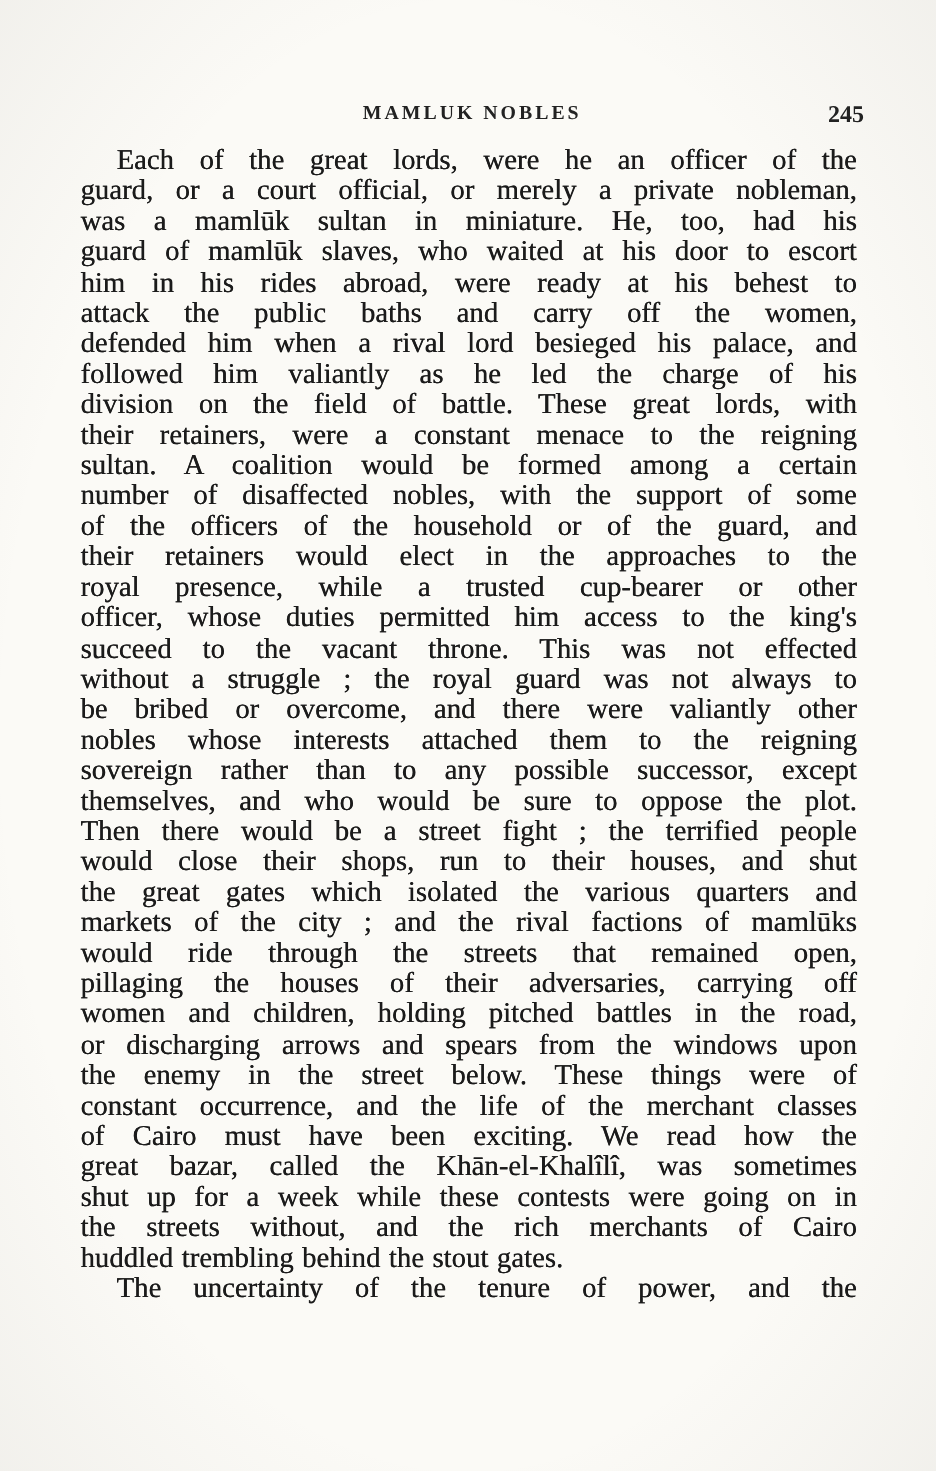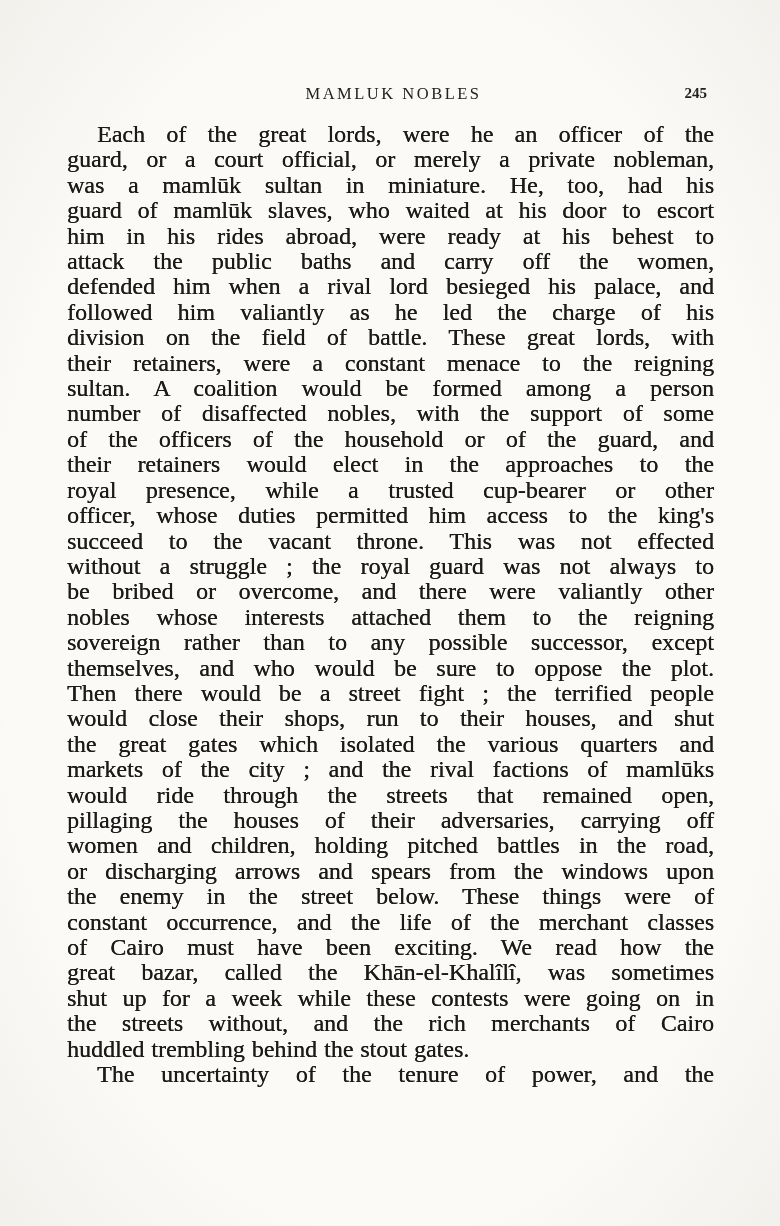--- a/index.html
+++ b/index.html
@@ -28,29 +28,29 @@
     left: 67px;
     right: 60px;
     height: 24px;
   }
   .running-title {
     position: absolute;
     left: 0;
     right: 0;
     text-align: center;
     font-size: 16.5px;
-    font-weight: normal;
+    font-weight: bold;
     letter-spacing: 2.5px;
     color: #222;
   }
   .page-number {
     position: absolute;
-    right: 13px;
+    right: 0;
     top: 1px;
-    font-size: 15px;
+    font-size: 20px;
     font-weight: bold;
     color: #222;
   }
   .page-body {
     position: absolute;
     top: 122px;
     left: 67px;
     width: 647px;
   }
   .paragraph {
@@ -87,21 +87,21 @@
         <div class="line indent">Each of the great lords, were he an officer of the</div>
         <div class="line">guard, or a court official, or merely a private nobleman,</div>
         <div class="line">was a mamlūk sultan in miniature.  He, too, had his</div>
         <div class="line">guard of mamlūk slaves, who waited at his door to escort</div>
         <div class="line">him in his rides abroad, were ready at his behest to</div>
         <div class="line">attack the public baths and carry off the women,</div>
         <div class="line">defended him when a rival lord besieged his palace, and</div>
         <div class="line">followed him valiantly as he led the charge of his</div>
         <div class="line">division on the field of battle.  These great lords, with</div>
         <div class="line">their retainers, were a constant menace to the reigning</div>
-        <div class="line">sultan.  A coalition would be formed among a person</div>
+        <div class="line">sultan.  A coalition would be formed among a certain</div>
         <div class="line">number of disaffected nobles, with the support of some</div>
         <div class="line">of the officers of the household or of the guard, and</div>
         <div class="line">their retainers would elect in the approaches to the</div>
         <div class="line">royal presence, while a trusted cup-bearer or other</div>
         <div class="line">officer, whose duties permitted him access to the king's</div>
         <div class="line">succeed to the vacant throne.  This was not effected</div>
         <div class="line">without a struggle ; the royal guard was not always to</div>
         <div class="line">be bribed or overcome, and there were valiantly other</div>
         <div class="line">nobles whose interests attached them to the reigning</div>
         <div class="line">sovereign rather than to any possible successor, except</div>

